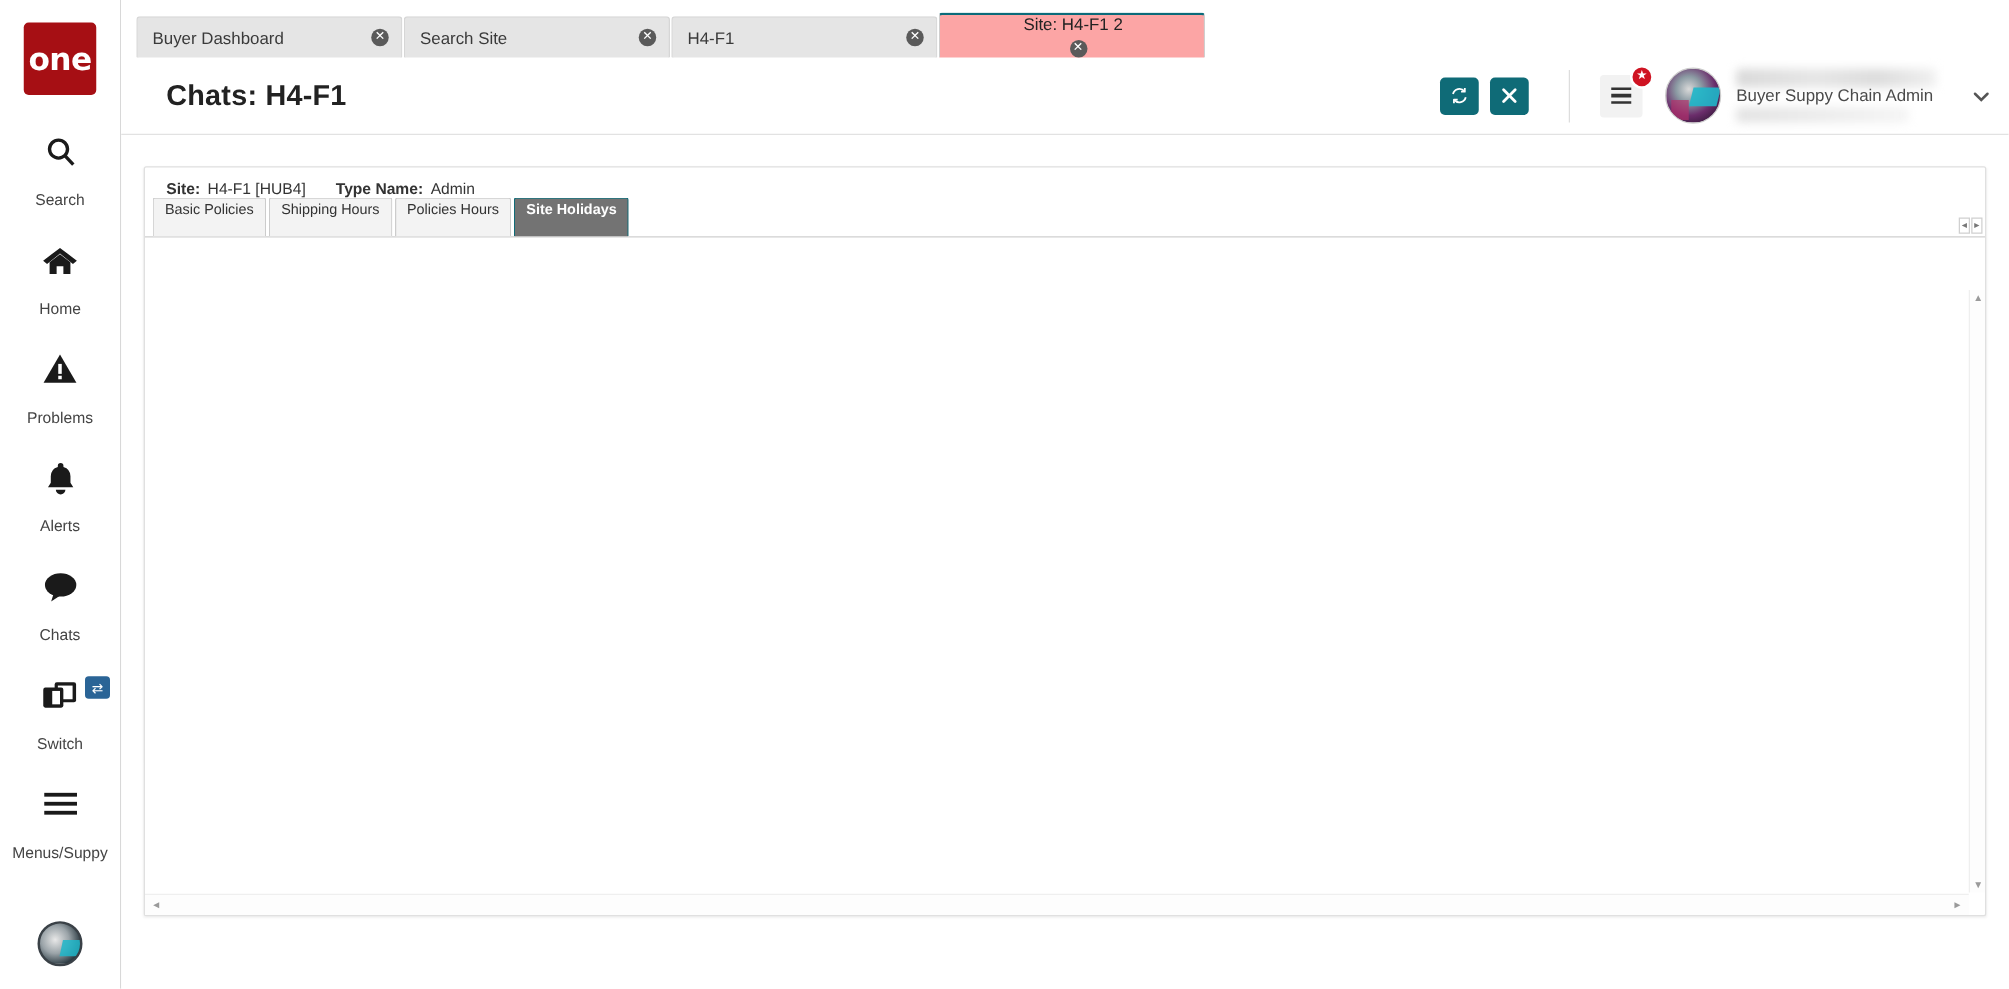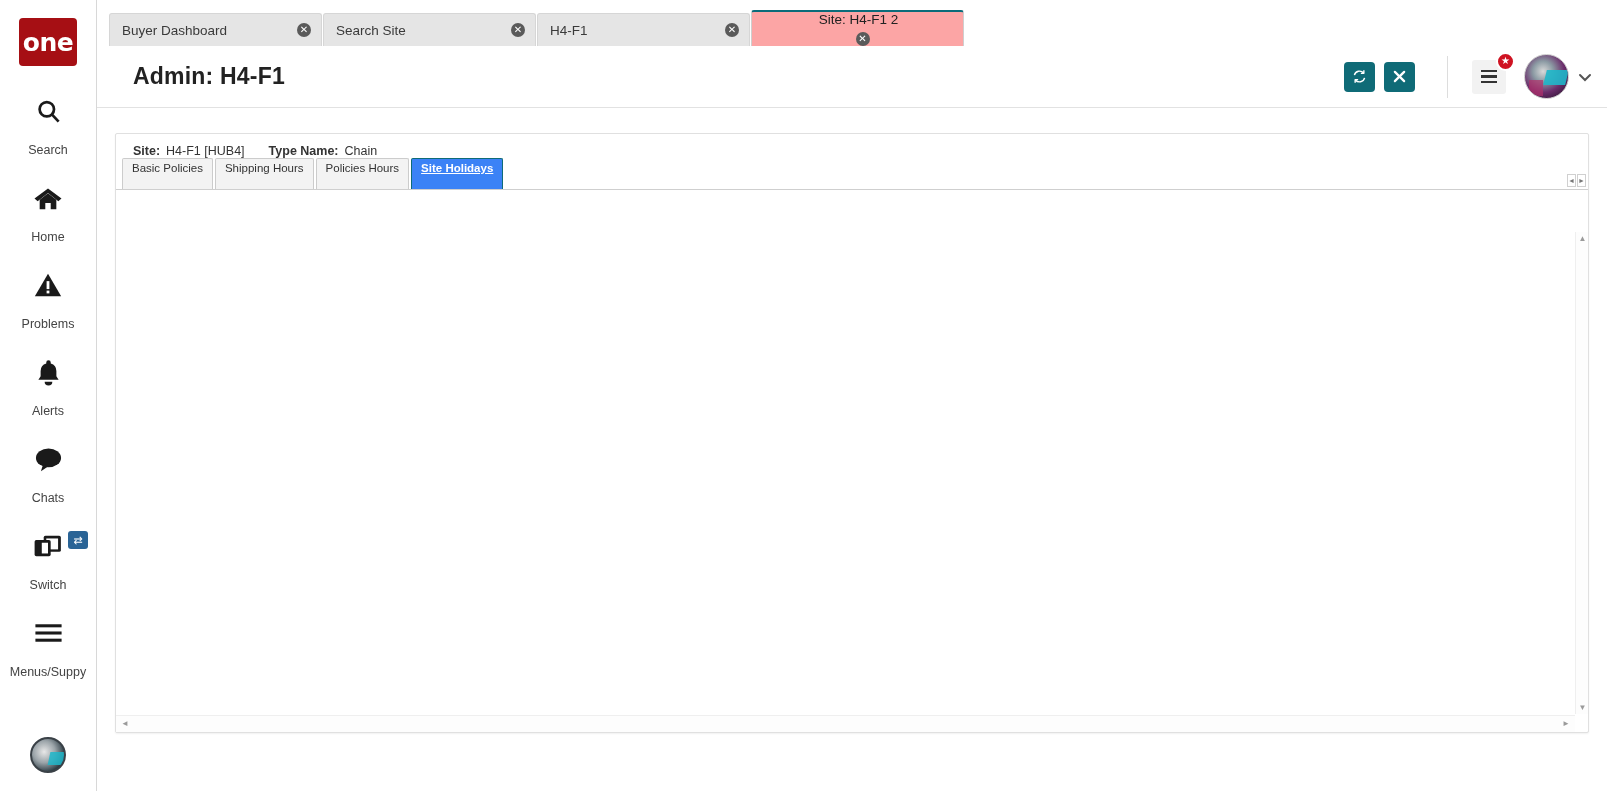--- a/index.html
+++ b/index.html
@@ -14,21 +14,21 @@
 
   
   .sidebar {
     width: 97px; height: 791px;
     background: #ffffff;
     border-right: 1px solid #d8d8d8;
     flex: 0 0 97px;
     position: relative;
   }
   .logo {
-    width: 58px; height: 48px;
+    width: 58px; height: 58px;
     background: #a60f14;
     border-radius: 4px;
     margin: 18px auto 12px auto;
     display: flex; align-items: center; justify-content: center;
   }
   .logo-text {
     color: #fff; font-size: 25px; font-weight: 700;
     letter-spacing: -0.5px; font-family: "DejaVu Sans", sans-serif;
   }
   .nav { margin-top: 30px; }
@@ -169,21 +169,21 @@
   .inforow .sep { width: 12px; }
 
   .tabs-wrap { position: relative; display:flex; align-items:flex-end;
     border-bottom: 1px solid #cfcfcf; padding-left: 6px; height: 22px; }
   .ftab {
     height: 31px; padding: 0 9px; margin-right: 2px;
     background: #f3f3f3; border: 1px solid #cccccc; border-bottom: none;
     font-size: 11.5px; color: #333; line-height: 18px; cursor: pointer;
     border-top-left-radius:2px; border-top-right-radius:2px;
   }
-  .ftab.active { background: #3b82f6; color: #fff; border-color: #0f6b77; font-weight: 600; text-decoration: underline; }
+  .ftab.active { background: #737373; color: #fff; border-color: #0f6b77; font-weight: 600; }
   .tab-arrows {
     position:absolute; right: 2px; bottom: 2px; display:flex; gap:1px;
   }
   .tab-arrows span {
     width: 9px; height: 13px; background: #ffffff; border: 1px solid #d0d0d0;
     font-size: 7px; line-height: 11px; text-align:center; color:#777; cursor:pointer;
   }
 
   
   .grid-head {
@@ -348,21 +348,21 @@
         <span class="btab-close">✕</span>
       </div>
 
       <div class="btab active">
         <span class="btab-label">Site: H4-F1 2</span>
         <span class="btab-close">✕</span>
       </div>
     </div>
 
     <div class="pagehead">
-      <div class="page-title">Admin: H4-F1</div>
+      <div class="page-title">Chats: H4-F1</div>
 
       <div class="head-right">
 
         <button class="sq-btn">
           <span>
             <svg width="15" height="15" viewBox="0 0 20 20" fill="none" stroke="#fff" stroke-width="1.9">
               <path d="M3.2 8.2 A7 7 0 0 1 15.4 5.4"></path>
               <path d="M16.8 11.8 A7 7 0 0 1 4.6 14.6"></path>
               <path d="M15.8 1.8 L15.8 5.8 L11.8 5.8" stroke-linejoin="round"></path>
               <path d="M4.2 18.2 L4.2 14.2 L8.2 14.2" stroke-linejoin="round"></path>
@@ -385,37 +385,42 @@
           <span class="hammenu-bars">
             <i></i>
               <i></i>
               <i></i>
           </span>
           <span class="star-badge">★</span>
         </div>
 
         <div class="avatar-big"></div>
 
+        <div class="user-block">
+          <div class="user-blur"></div>
+          <div class="user-blur2"></div>
+          <div class="user-role">Buyer Suppy Chain Admin</div>
+        </div>
 
         <div class="chev">
           <svg width="16" height="16" viewBox="0 0 16 16" fill="none" stroke="#555" stroke-width="2" stroke-linecap="round">
             <polyline points="3,6 8,11 13,6"></polyline>
           </svg>
         </div>
       </div>
     </div>
 
     <div class="card">
 
       <div class="inforow">
         <b>Site:</b>
         <span>H4-F1 [HUB4]</span>
         <span class="sep"></span>
         <b>Type Name:</b>
-        <span>Chain</span>
+        <span>Admin</span>
       </div>
 
       <div class="tabs-wrap">
         <div class="ftab">Basic Policies</div>
         <div class="ftab">Shipping Hours</div>
         <div class="ftab">Policies Hours</div>
         <div class="ftab active">Site Holidays</div>
         <div class="tab-arrows">
           <span>◄</span>
           <span>►</span>

